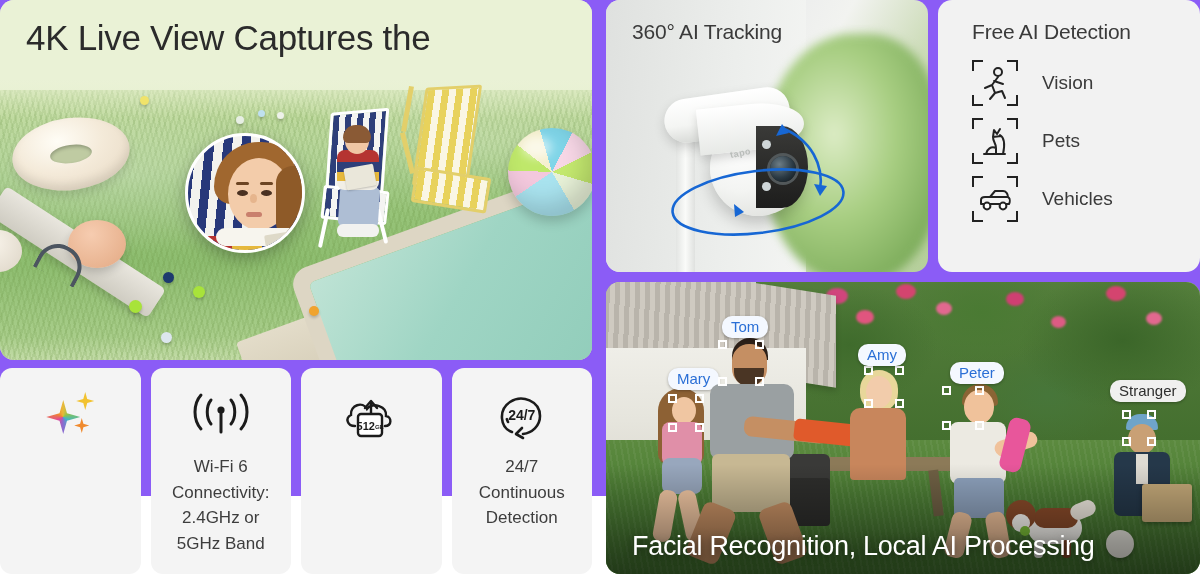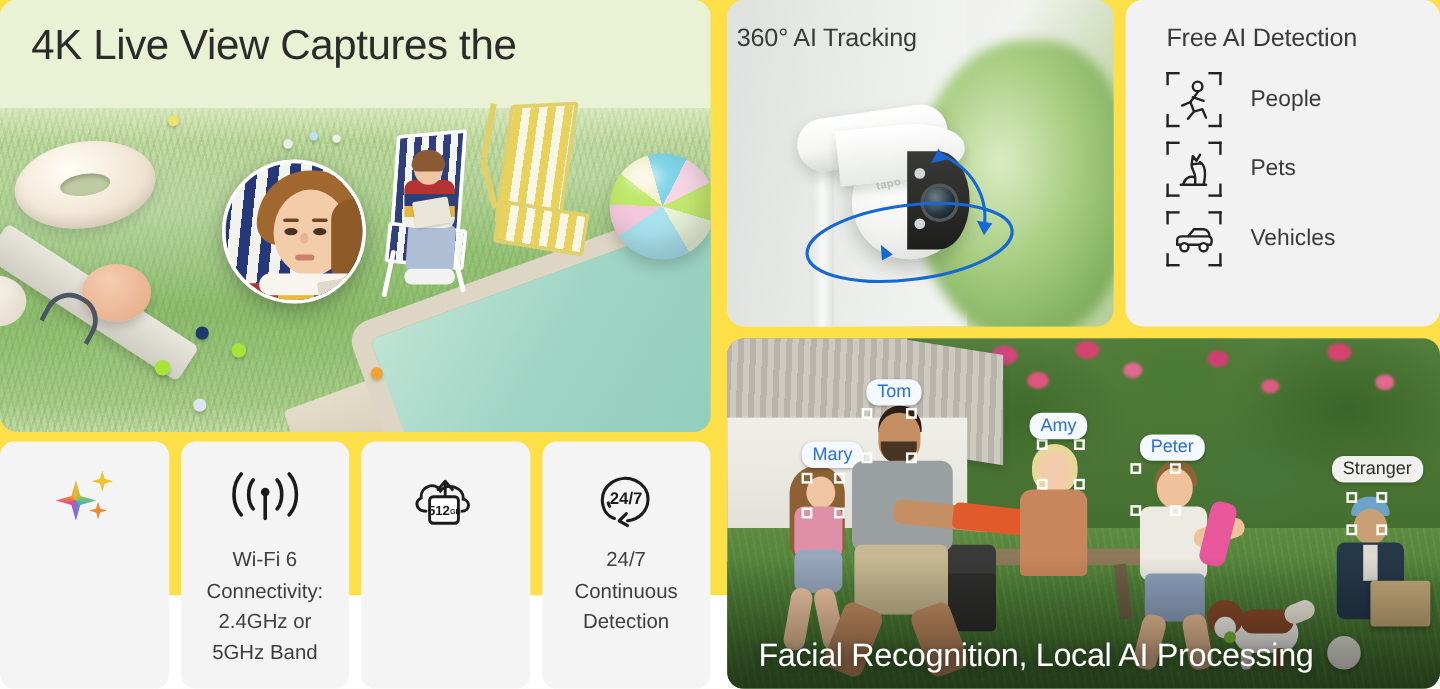--- a/index.html
+++ b/index.html
@@ -2,21 +2,21 @@
 <html><head>
 <meta charset="utf-8">
 <style>
   * { box-sizing: border-box; margin: 0; padding: 0; }
   html, body {
     width: 1200px; height: 574px;
     background: #ffffff;
     font-family: "Liberation Sans", sans-serif;
     overflow: hidden;
   }
-  .page { position: relative; width: 1200px; height: 496px; background: #fde047; }
+  .page { position: relative; width: 1200px; height: 496px; background: #8b5cf6; }
 
   
   .hero {
     position: absolute; left: 0; top: 0; width: 592px; height: 360px;
     border-radius: 14px; overflow: hidden;
     background: linear-gradient(180deg, #eaf2d6 0%, #eaf2d6 22%, #e2edca 30%, #cfe0b2 42%, #bad79a 60%, #a9cf8c 78%, #dfe9cd 100%);
   }
   .hero-sky {
     position: absolute; left: 0; top: 0; width: 100%; height: 118px;
     background: linear-gradient(180deg,#eaf2d6 0%, #eaf2d6 55%, rgba(234,242,214,0) 100%);
@@ -169,21 +169,21 @@
     position: absolute; left: 0; top: 0; width: 62%; height: 100%;
     background: linear-gradient(95deg,#dfe1df 0%, #eceeec 60%, #f4f5f3 100%);
   }
   .tr-bush {
     position: absolute; right: -14px; top: 34px; width: 180px; height: 250px;
     border-radius: 50% 40% 45% 50%;
     background: radial-gradient(ellipse at 40% 40%, #dcecc5 0%, #a8ce82 40%, #7fae5d 75%, #6b9a4c 100%);
     filter: blur(5px);
   }
   .tr-title {
-    position: absolute; left: 8px; top: 20px; z-index: 9;
+    position: absolute; left: 26px; top: 20px; z-index: 9;
     font-size: 21px; color: #3a3a3a; letter-spacing: -0.2px;
   }
   .tr-pipe {
     position: absolute; left: 70px; top: 116px; width: 19px; height: 170px;
     background: linear-gradient(90deg,#e3e5e3,#fafbf9,#dfe1df); border-radius: 3px;
   }
   .cam-arm {
     position: absolute; left: 58px; top: 93px; width: 126px; height: 44px;
     border-radius: 22px; transform: rotate(-8deg);
     background: linear-gradient(180deg,#ffffff 0%, #f4f5f3 60%, #d9dbd8 100%);
@@ -427,21 +427,21 @@
       <div class="dicon">
         <span class="bracket bk-tl"></span>
         <span class="bracket bk-tr"></span>
         <span class="bracket bk-bl"></span>
         <span class="bracket bk-br"></span>
         <svg width="46" height="46" viewBox="0 0 46 46" style="position:absolute;left:0;top:0;">
           <circle cx="26" cy="12" r="4" fill="none" stroke="#222" stroke-width="2"></circle>
           <path d="M26 17 L20 25 L13 28 M20 25 L23 33 L18 39 M23 33 L30 31 L33 38 M22 21 L31 24" fill="none" stroke="#222" stroke-width="2" stroke-linecap="round" stroke-linejoin="round"></path>
         </svg>
       </div>
-      <div class="dlabel">People</div>
+      <div class="dlabel">Vision</div>
     </div>
 
     <div class="detect-row">
       <div class="dicon">
         <span class="bracket bk-tl"></span>
         <span class="bracket bk-tr"></span>
         <span class="bracket bk-bl"></span>
         <span class="bracket bk-br"></span>
         <svg width="46" height="46" viewBox="0 0 46 46" style="position:absolute;left:0;top:0;">
           <path d="M28 11 L25 16 L22 12 L21 19 C 21 24, 24 25, 24 30 L 24 36 M24 30 C 19 28, 15 31, 14 36 M28 17 C 33 20, 33 27, 31 36 M21 19 L29 18" fill="none" stroke="#222" stroke-width="2" stroke-linecap="round" stroke-linejoin="round"></path>

